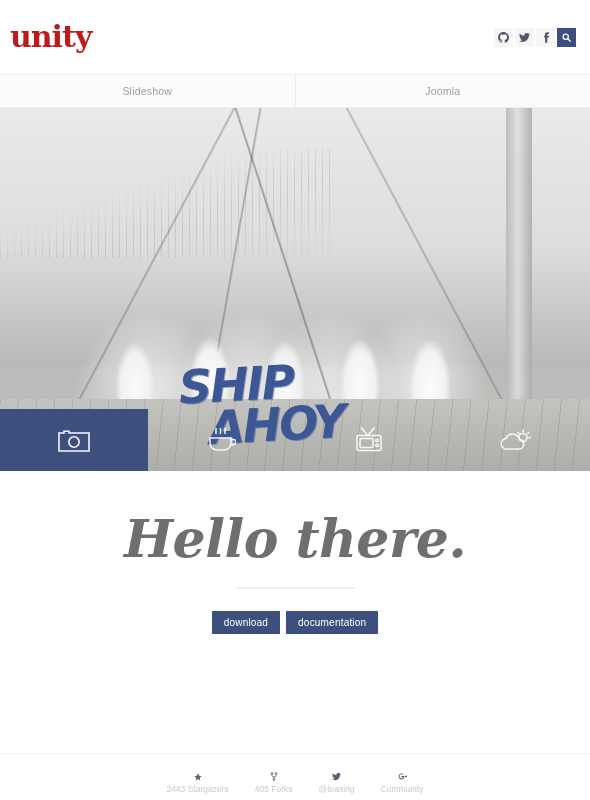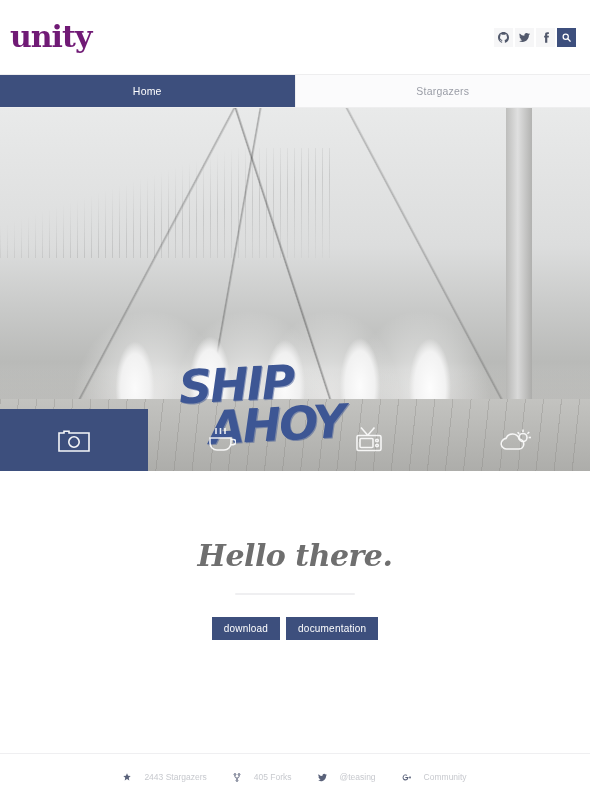--- a/index.html
+++ b/index.html
@@ -28,21 +28,21 @@
     align-items: center;
     justify-content: space-between;
     padding: 0 14px 0 10px;
   }
 
   .logo {
     font-family: "DejaVu Serif", serif;
     font-weight: bold;
     font-size: 30px;
     letter-spacing: -1px;
-    color: #701a75;
+    color: #b91c1c;
     line-height: 1;
     user-select: none;
   }
 
   .social-group {
     display: flex;
     align-items: center;
     gap: 2px;
   }
 
@@ -201,25 +201,24 @@
   .intro {
     position: relative;
     padding-top: 42px;
     text-align: center;
     background: #ffffff;
   }
   .intro-heading {
     font-family: "DejaVu Serif", serif;
     font-style: italic;
     font-weight: bold;
-    font-size: 30px;
+    font-size: 52px;
     color: #6f6f6f;
     letter-spacing: -0.5px;
     line-height: 1;
-    margin-top: 28px;
   }
   .intro-divider {
     width: 120px;
     height: 2px;
     background: #efeff1;
     margin: 22px auto 0;
     border-radius: 2px;
   }
   .intro-text {
     margin: 18px auto 0;
@@ -256,25 +255,26 @@
   }
   .footer-inner {
     display: flex;
     justify-content: center;
     align-items: center;
     gap: 26px;
   }
   .footer-item {
     display: flex;
     align-items: center;
-    gap: 13px;
+    gap: 3px;
     font-size: 8.5px;
     color: #c7c9ce;
     cursor: pointer;
     white-space: nowrap;
+    flex-direction: column;
   }
   .footer-item .fi-icon {
     color: #5a627a;
     display: inline-flex;
     align-items: center;
   }
   .footer-item .fi-icon svg { display: block; }
 </style>
 </head>
 <body>
@@ -303,22 +303,22 @@
       <div class="social-btn search-btn">
         <svg width="9" height="9" viewBox="0 0 16 16" fill="none" stroke="currentColor" stroke-width="2.2" aria-hidden="true">
           <circle cx="6.6" cy="6.6" r="4.6"></circle>
           <line x1="10.3" y1="10.3" x2="14.6" y2="14.6" stroke-linecap="round"></line>
         </svg>
       </div>
     </div>
   </div>
 
   <nav class="nav">
-    <div class="nav-item active">Home</div>
-    <div class="nav-item">Stargazers</div>
+    <div class="nav-item">Slideshow</div>
+    <div class="nav-item">Joomla</div>
   </nav>
 
   <section class="hero">
     <div class="hero-photo"></div>
     <div class="hero-bridge"></div>
     <div class="hero-rigging"></div>
     <div class="hero-mast"></div>
     <div class="hero-figures"></div>
     <div class="hero-deck"></div>
 

